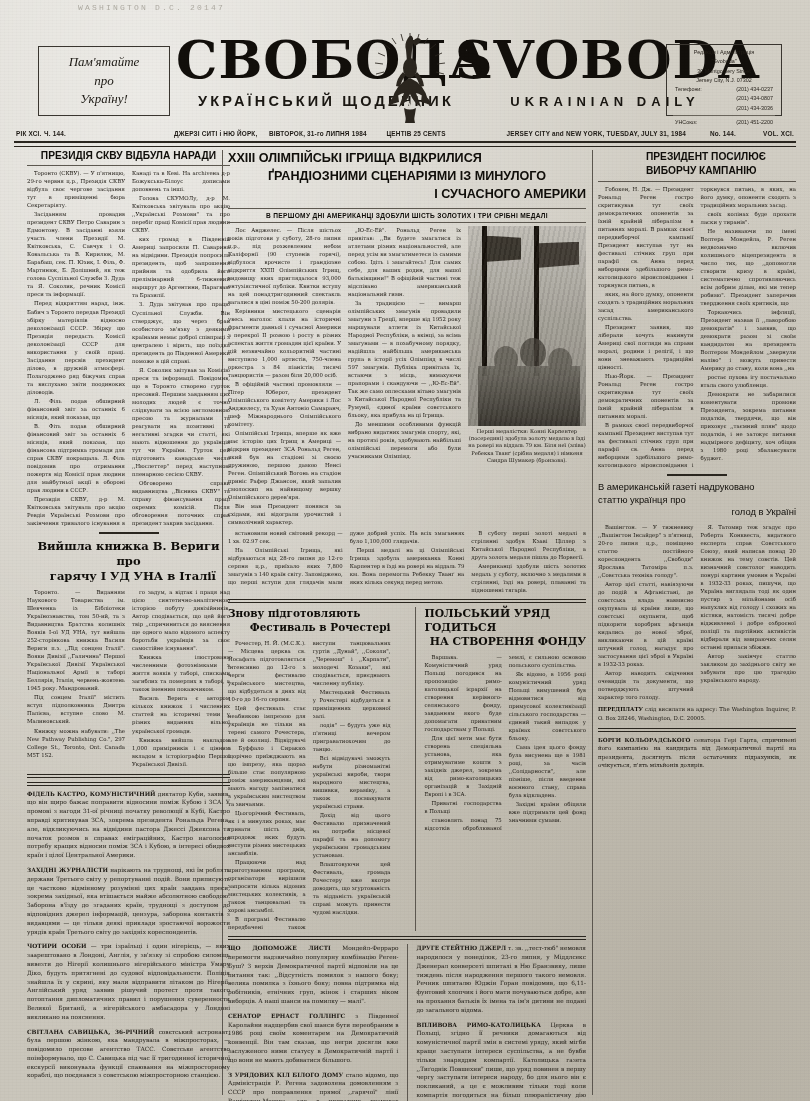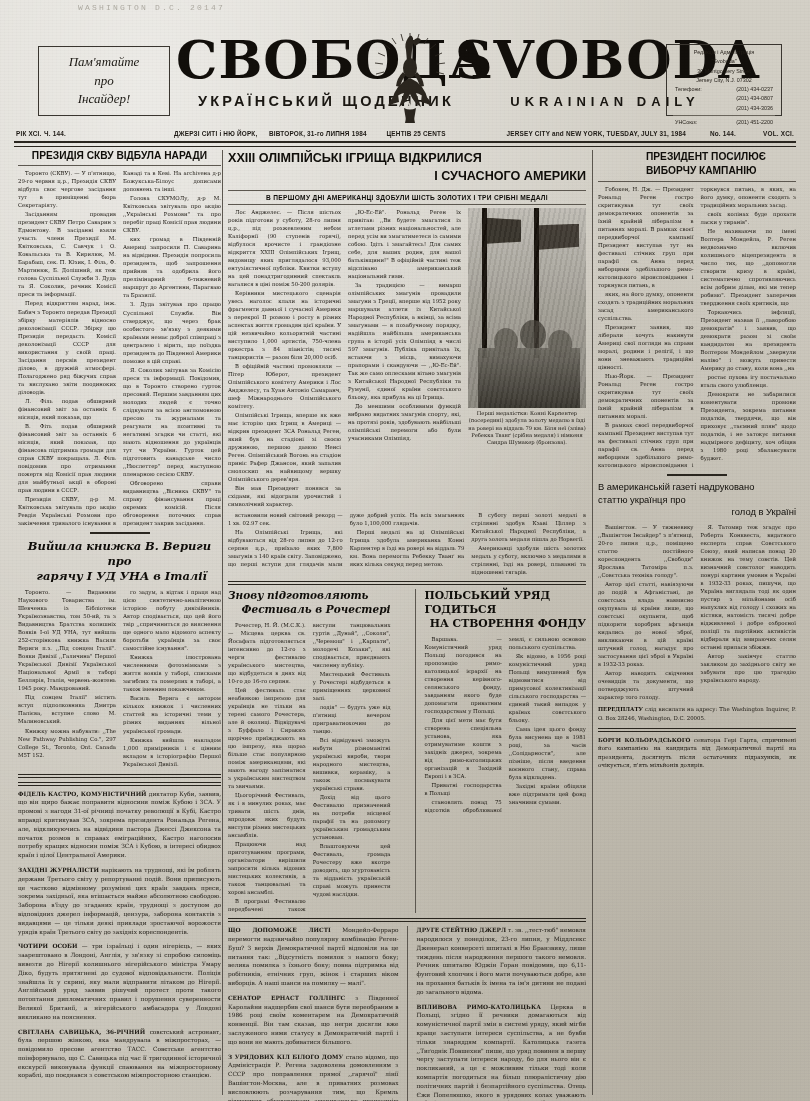--- a/index.html
+++ b/index.html
@@ -132,38 +132,38 @@
 
   
   .sechead{
     font-family:"Liberation Sans", sans-serif;
     font-weight:700;font-style:italic;font-size:14px;text-align:center;
     letter-spacing:1px;color:#100e0a;
   }
   .brief{font-size:5.8px;line-height:1.52;text-align:justify;margin:0 0 6px 0;}
   .brief b{font-family:"DejaVu Serif", serif;font-weight:700;}
   .ital-hl{
-    font-family:"DejaVu Serif", serif;font-style:italic;font-weight:700;
+    font-family:"DejaVu Serif", serif;font-weight:700;
     font-size:11.5px;line-height:1.3;color:#100e0a;
   }
 </style>
 </head>
 <body>
 
 <div class="paper"></div>
 <div class="page">
 
   <div class="stamp">WASHINGTON D.C. 20147</div>
 
   <div class="masthead">
 
     <div class="remember-box">
       <div>Пам'ятайте</div>
       <div>про</div>
-      <div>Інсайдер!</div>
+      <div>Україну!</div>
     </div>
 
     <div class="title-left">
       <div class="big">СВОБОДА</div>
       <div class="sub">УКРАЇНСЬКИЙ ЩОДЕННИК</div>
     </div>
 
     <div class="emblem">
       <svg viewBox="0 0 84 92" width="84" height="92">
         <g stroke="#2a251e" stroke-width="1" fill="none" opacity=".85">
@@ -241,21 +241,21 @@
     <span style="width:50px;text-align:right">No. 144.</span>
     <span style="width:58px;text-align:right">VOL. XCI.</span>
   </div>
   <div class="rule-double"></div>
 
   <div class="cols">
 
     <div class="vrule" style="left:208px"></div>
     <div class="vrule" style="left:578px"></div>
 
-    <div style="position:absolute;left:4px;top:0;width:203px;">
+    <div style="position:absolute;left:13px;top:0;width:203px;">
 
       <div class="hl" style="font-size:10.2px;text-align:center;line-height:1.2;">ПРЕЗИДІЯ СКВУ ВІДБУЛА НАРАДИ</div>
       <div class="hairline" style="margin-top:3px"></div>
 
       <div class="body twocol" style="margin-top:2px">
         <p>Торонто (СКВУ). — У п'ятницю, 29-го червня ц.р., Президія СКВУ відбула своє чергове засідання тут в приміщенні бюра Секретаріяту.</p>
         <p>Засіданням провадив президент СКВУ Петро Саварин з Едмонтону. В засіданні взяли участь члени Президії М. Квітковська, С. Савчук і О. Ковальська та В. Кирилюк, М. Барабаш, сек. П. Юзик, І. Філь, Ф. Мартинюк, Б. Долішний, як теж голова Суспільної Служби З. Дуда та Я. Соколик, речник Комісії преси та інформації.</p>
         <p>Перед відкриттям нарад, інж. Бабич з Торонто передав Президії збірку матеріялів відносно деколонізації СССР. Збірку цю Президія передасть Комісії деколонізації СССР для використання у своїй праці. Засідання персвів президент діловo, в дружній атмосфері. Полагоджено ряд біжучих справ та вислухано звіти поодиноких діловодів.</p>
         <p>Л. Філь подав обширний фінансовий звіт за останніх 6 місяців, який показав, що</p>
         <p>В. Фіть подав обширний фінансовий звіт за останніх 6 місяців, який показав, що фінансова підтримка громади для справ СКВУ покращала. Л. Філь повідомив про отримання пожертв від Комісії прав людини для майбутньої акції в обороні прав людини в СССР.</p>
@@ -305,20 +305,21 @@
           <b>СВІТЛАНА САВИЦЬКА, 36-РІЧНИЙ</b>
           <span>совєтський астронавт, була першою жінкою, яка мандрувала в міжпросторах, — повідомило пресове агентство ТАСС. Совєтське агентство поінформувало, що С. Савицька під час її тригодинної історичної екскурсії виконувала функції спаювання на міжпросторному кораблі, що поєднався з совєтською міжпросторною станцією.</span>
         </p>
       </div>
     </div>
 
     <div style="position:absolute;left:214px;top:0;width:358px;">
 
       <div class="hl" style="font-size:12.6px;line-height:1.42;">
         <div>XXIII ОЛІМПІЙСЬКІ ІГРИЩА ВІДКРИЛИСЯ</div>
+        <div style="text-align:center">ҐРАНДІОЗНИМИ СЦЕНАРІЯМИ ІЗ МИНУЛОГО</div>
         <div style="text-align:right">І СУЧАСНОГО АМЕРИКИ</div>
       </div>
       <div class="hairline" style="margin-top:4px"></div>
 
       <div class="hl" style="font-size:6.6px;text-align:center;letter-spacing:.3px;margin:3px 0 2px;">В ПЕРШОМУ ДНІ АМЕРИКАНЦІ ЗДОБУЛИ ШІСТЬ ЗОЛОТИХ І ТРИ СРІБНІ МЕДАЛІ</div>
       <div class="hairline"></div>
 
       <div style="display:flex;gap:7px;margin-top:3px;">
         <div class="body" style="width:113px">
           <p>Лос Анджелес. — Після шістьох років підготови у суботу, 28-го липня ц.р., під розжевленим небом Каліфорнії (90 ступенів горячі), відбулося врочисте і грандіозне відкриття XXIII Олімпійських Ігрищ, видовищу яких приглядалося 93,000 ентузіястичної публіки. Квитки вступу на цей понадтригодинний спектакль вагалися в ціні поміж 50-200 долярів.</p>

